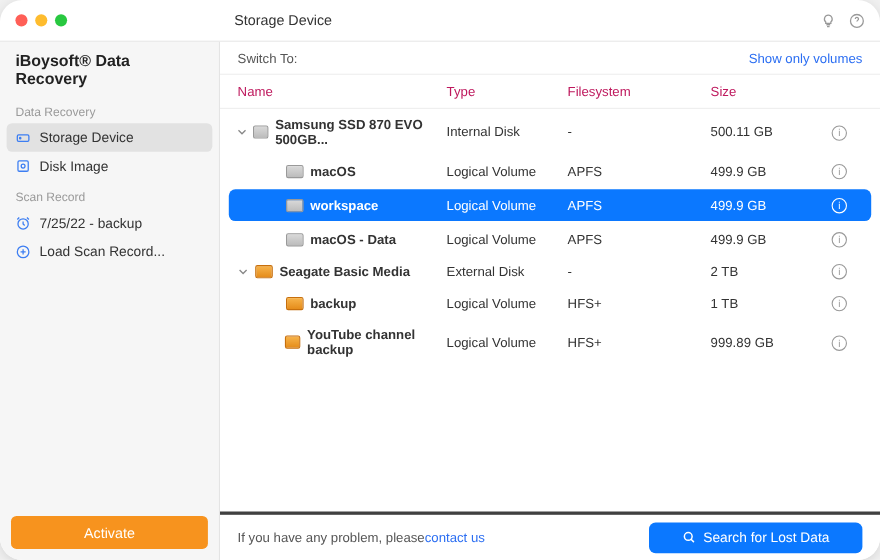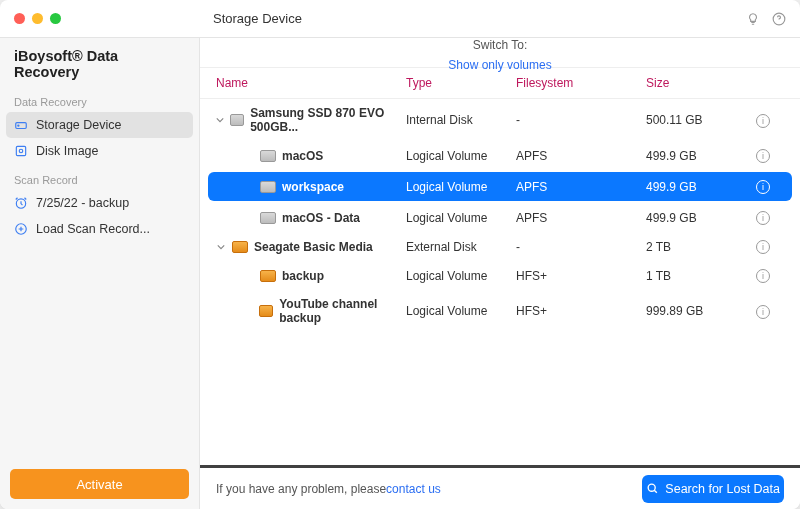--- a/index.html
+++ b/index.html
@@ -1,38 +1,38 @@
 <!DOCTYPE html>
 <html><head>
   <meta charset="utf-8">
   <style>
     * { box-sizing: border-box; margin: 0; padding: 0; font-family: -apple-system, BlinkMacSystemFont, "Segoe UI", Arial, sans-serif; }
     body { width: 800px; height: 509px; background: #f0f0f0; overflow: hidden; }
-    .window { width: 800px; height: 509px; background: #fff; border-radius: 8px; overflow: hidden; display: flex; flex-direction: column; box-shadow: 0 2px 10px rgba(0,0,0,0.1); }
+    .window { width: 800px; height: 509px; background: #fff; border-radius: 20px; overflow: hidden; display: flex; flex-direction: column; box-shadow: 0 2px 10px rgba(0,0,0,0.1); }
     .titlebar { height: 38px; display: flex; align-items: center; border-bottom: 1px solid #e4e4e4; }
     .traffic { display: flex; gap: 7px; padding-left: 14px; width: 200px; }
     .tl { width: 11px; height: 11px; border-radius: 50%; }
     .tl.red { background: #ff5f57; }
     .tl.yellow { background: #febc2e; }
     .tl.green { background: #28c840; }
     .title { font-size: 13px; font-weight: 500; color: #333; padding-left: 13px; flex: 1; }
     .title-right { padding-right: 14px; display: flex; gap: 12px; }
     .body { flex: 1; display: flex; }
     .sidebar { width: 200px; background: #f6f6f6; display: flex; flex-direction: column; border-right: 1px solid #e4e4e4; }
     .brand { padding: 10px 14px 6px; }
     .brand-name { font-size: 14.5px; font-weight: 700; color: #222; }
     .brand-sub { font-size: 10px; color: #999; margin-top: 1px; }
     .section-h { font-size: 11px; color: #9a9a9a; padding: 10px 14px 4px; }
     .nav-item { display: flex; align-items: center; gap: 8px; padding: 6px 14px; font-size: 12.5px; color: #333; cursor: pointer; }
     .nav-item.active { background: #e2e2e2; border-radius: 5px; margin: 0 6px; padding: 6px 8px; }
     .nav-icon { width: 14px; height: 14px; display: inline-flex; align-items: center; justify-content: center; }
     .sidebar-spacer { flex: 1; }
     .activate { margin: 10px; height: 30px; background: #f7931e; color: #fff; border: none; border-radius: 5px; font-size: 13px; font-weight: 500; cursor: pointer; }
     .main { flex: 1; display: flex; flex-direction: column; background: #fff; }
-    .switch-row { height: 30px; display: flex; align-items: center; justify-content: flex-start; padding: 0 16px; font-size: 12px; color: #555; border-bottom: 1px solid #eee; gap: 6px; flex-direction: column; }
+    .switch-row { height: 30px; display: flex; align-items: center; justify-content: space-between; padding: 0 16px; font-size: 12px; color: #555; border-bottom: 1px solid #eee; gap: 6px; }
     .link { color: #2b6ef2; cursor: pointer; }
     .thead { display: flex; padding: 8px 16px 8px 16px; font-size: 12px; color: #be185d; border-bottom: 1px solid #eee; }
     .col-name { flex: 0 0 190px; }
     .col-type { flex: 0 0 110px; }
     .col-fs { flex: 0 0 130px; }
     .col-size { flex: 1; }
     .col-info { flex: 0 0 28px; }
     .rows { flex: 1; overflow-y: auto; }
     .row { display: flex; align-items: center; padding: 7px 16px; font-size: 12px; color: #333; cursor: pointer; }
     .row.selected { background: #0b78ff; color: #fff; border-radius: 6px; margin: 2px 8px; padding: 7px 8px; }
@@ -40,21 +40,21 @@
     .chev { width: 10px; display: inline-flex; justify-content: center; color: #888; }
     .row.selected .chev { color: #fff; }
     .indent0 .col-name { padding-left: 0; }
     .indent1 .col-name { padding-left: 28px; }
     .disk-icon { width: 16px; height: 12px; background: linear-gradient(#d9d9d9,#bcbcbc); border: 1px solid #999; border-radius: 2px; position: relative; }
     .disk-icon.ext { background: linear-gradient(#f7b34a,#e58c1a); border-color: #c76f0c; }
     .info-icon { width: 14px; height: 14px; border: 1.2px solid currentColor; border-radius: 50%; display: inline-flex; align-items: center; justify-content: center; font-size: 9px; color: #999; }
     .row.selected .info-icon { color: #fff; }
     .footer { height: 44px; border-top: 3px solid #404040; display: flex; align-items: center; padding: 0 16px; font-size: 12px; color: #555; }
     .footer .spacer { flex: 1; }
-    .search-btn { background: #0b78ff; color: #fff; border: none; border-radius: 6px; height: 28px; padding: 0 4px; font-size: 12.5px; display: inline-flex; align-items: center; gap: 6px; cursor: pointer; }
+    .search-btn { background: #0b78ff; color: #fff; border: none; border-radius: 6px; height: 28px; padding: 0 30px; font-size: 12.5px; display: inline-flex; align-items: center; gap: 6px; cursor: pointer; }
     svg { display: block; }
   </style>
 </head>
 <body>
 
 <div class="window">
   <div class="titlebar">
     <div class="traffic">
       <div class="tl red"></div>
       <div class="tl yellow"></div>

